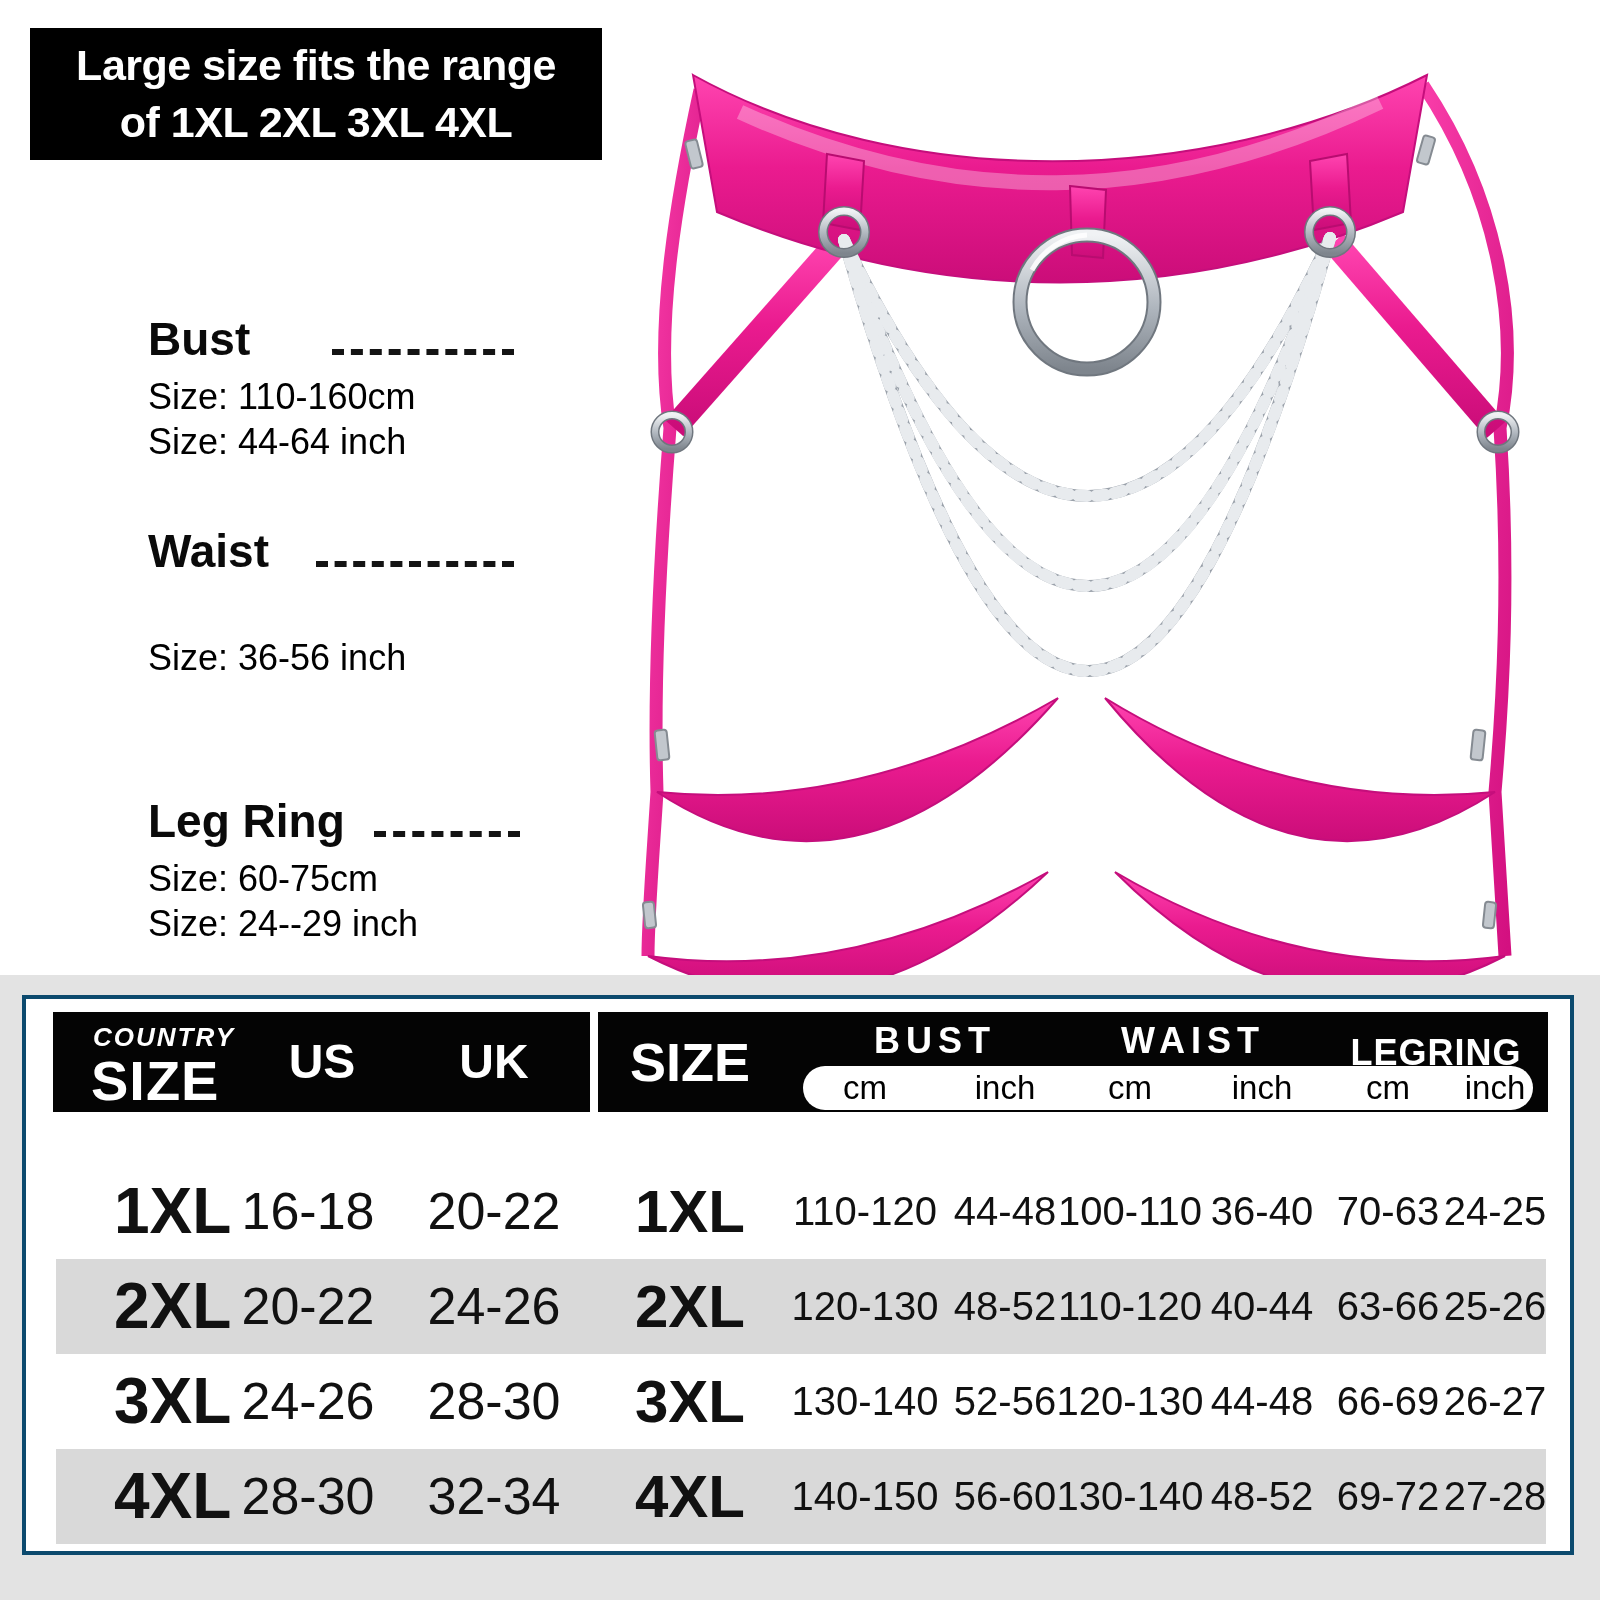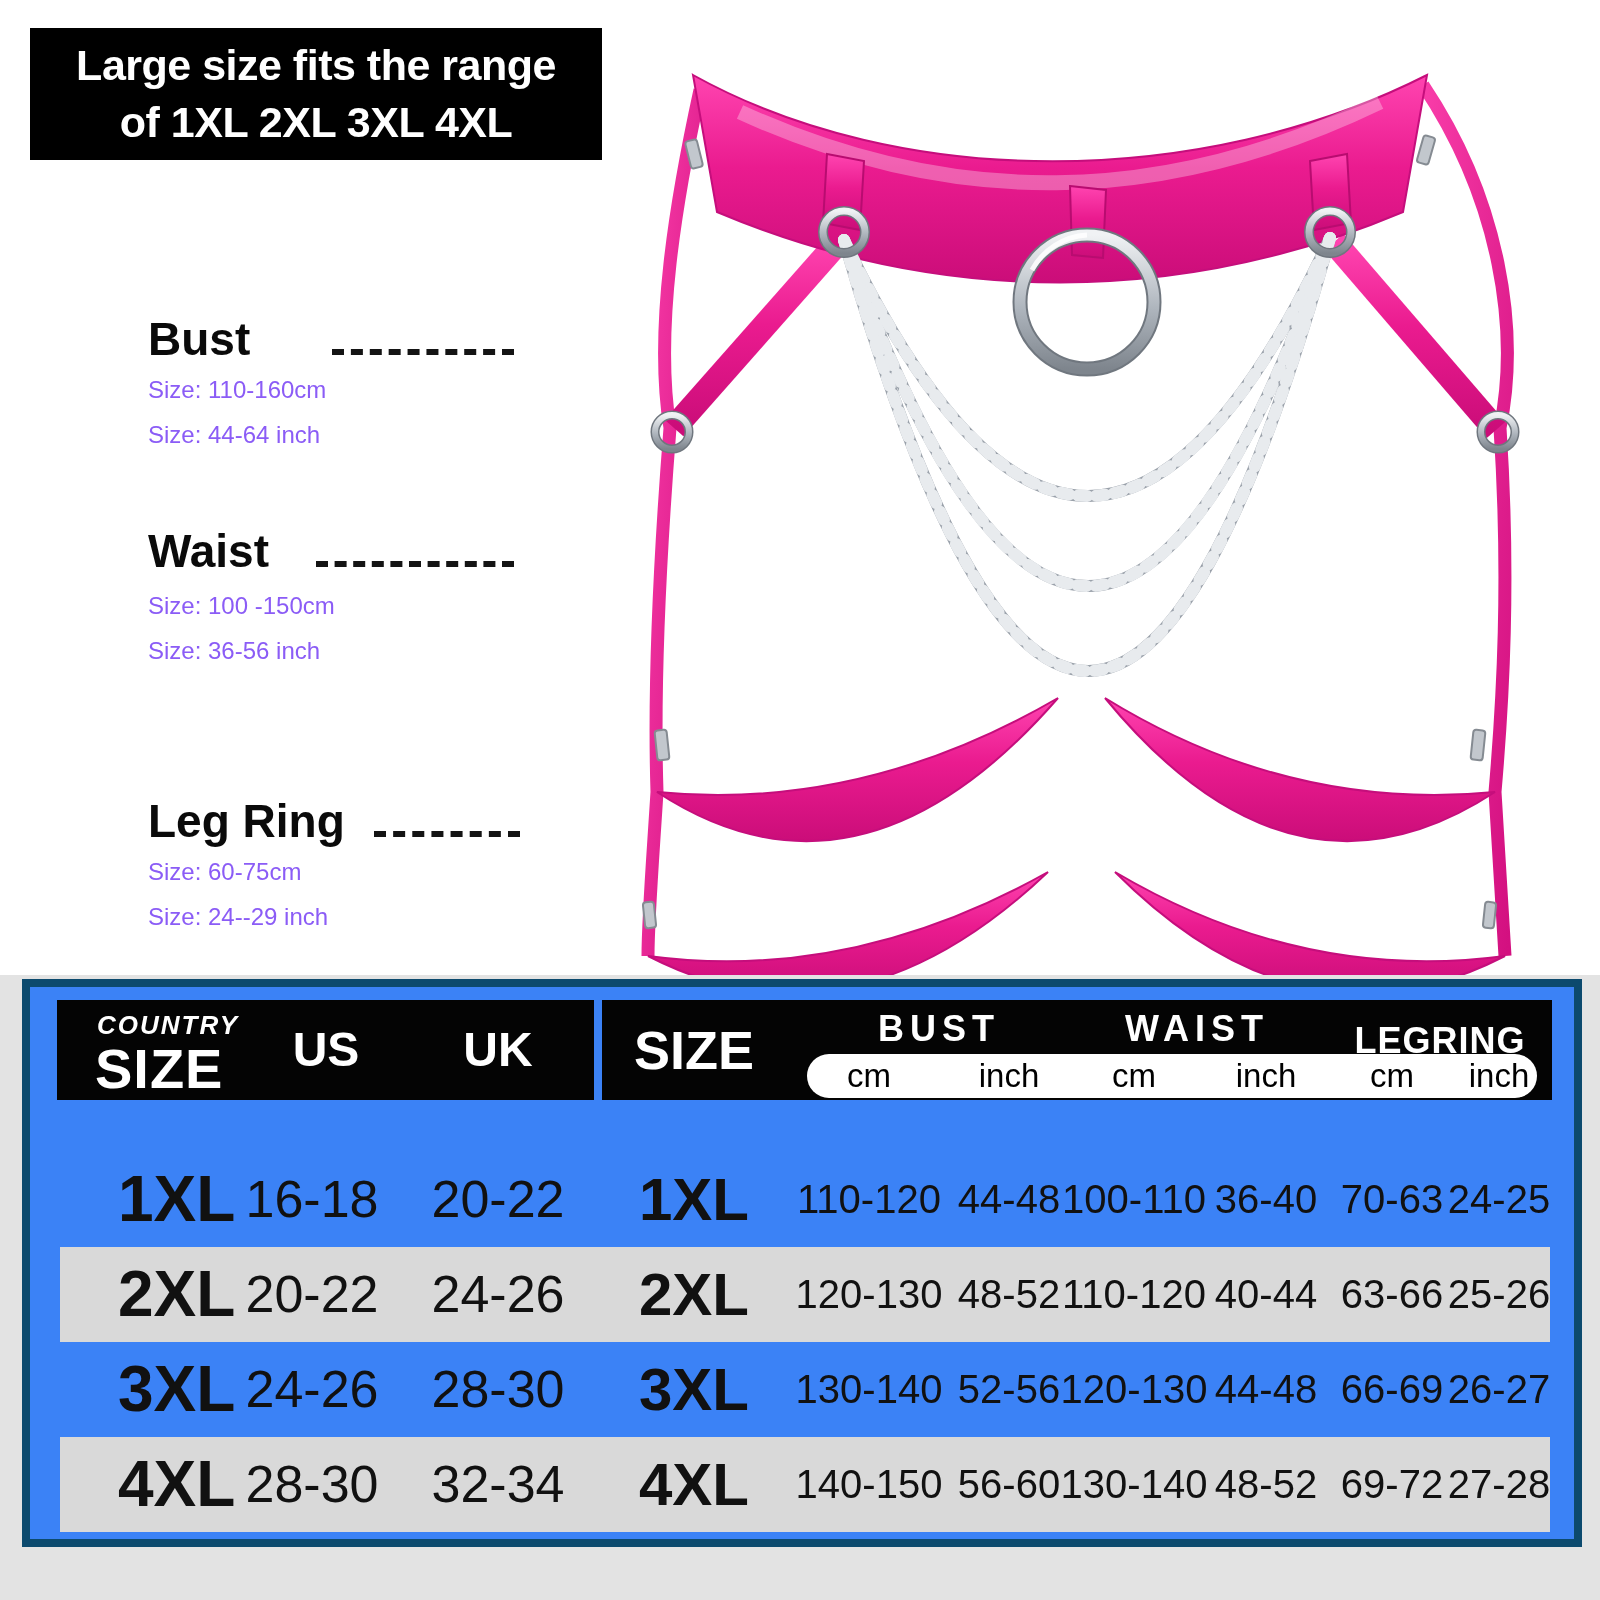--- a/index.html
+++ b/index.html
@@ -5,25 +5,25 @@
   html,body{margin:0;padding:0;background:#ffffff;}
   #stage{position:relative;width:1600px;height:1600px;background:#ffffff;overflow:hidden;
          font-family:"Liberation Sans","DejaVu Sans",sans-serif;color:#111;}
   
   .banner{position:absolute;left:30px;top:28px;width:572px;height:132px;background:#000;
           color:#fff;font-weight:bold;font-size:43px;line-height:57px;text-align:center;
           display:flex;flex-direction:column;justify-content:center;letter-spacing:-0.5px;}
   
   .spec-label{position:absolute;left:148px;font-size:46px;font-weight:bold;color:#0a0a0a;}
   .spec-dashes{position:absolute;height:0;border-top:6px dashed #141414;}
-  .spec-line{position:absolute;left:148px;font-size:24px;color:#8b5cf6;}
+  .spec-line{position:absolute;left:148px;font-size:36px;color:#000000;}
   
   .bottom-section{position:absolute;left:0;top:975px;width:1600px;height:625px;background:#e3e3e3;}
-  .panel{position:absolute;left:22px;top:4px;width:1544px;height:552px;background:#3b82f6;
-         border:8px solid #0c4a6e;}
+  .panel{position:absolute;left:22px;top:20px;width:1544px;height:552px;background:#ffffff;
+         border:4px solid #0c4a6e;}
   .hdr-bar{position:absolute;top:13px;height:100px;background:#040404;color:#fff;}
   .hdr-left{left:27px;width:537px;}
   .hdr-right{left:572px;width:950px;}
   .country-lbl{position:absolute;left:40px;top:10px;font-size:26px;font-weight:bold;font-style:italic;letter-spacing:2px;}
   .sizebig-lbl{position:absolute;left:38px;top:36px;font-size:56px;font-weight:bold;letter-spacing:1px;}
   .us-lbl,.uk-lbl{position:absolute;top:0;line-height:100px;font-size:48px;font-weight:bold;transform:translateX(-50%);}
   .us-lbl{left:255px;margin-left:14px;} .uk-lbl{left:441px;}
   .rsize-lbl{position:absolute;left:92px;top:0;line-height:100px;font-size:54px;font-weight:bold;transform:translateX(-50%);}
   .grp{position:absolute;top:8px;font-size:36px;font-weight:bold;transform:translateX(-50%);}
   .grp-bust{left:337px;letter-spacing:6px;}
@@ -54,21 +54,20 @@
     <div>of 1XL 2XL 3XL 4XL</div>
   </div>
 
   <div class="spec-label" style="top:312px">Bust</div>
   <div class="spec-dashes" style="left:332px;top:349px;width:182px"></div>
   <div class="spec-line" style="top:376px">Size: 110-160cm</div>
   <div class="spec-line" style="top:421px">Size: 44-64 inch</div>
 
   <div class="spec-label" style="top:524px">Waist</div>
   <div class="spec-dashes" style="left:316px;top:561px;width:198px"></div>
-  <div class="spec-line" style="top:592px">Size: 100 -150cm</div>
   <div class="spec-line" style="top:637px">Size: 36-56 inch</div>
 
   <div class="spec-label" style="top:794px">Leg Ring</div>
   <div class="spec-dashes" style="left:374px;top:831px;width:146px"></div>
   <div class="spec-line" style="top:858px">Size: 60-75cm</div>
   <div class="spec-line" style="top:903px">Size: 24--29 inch</div>
 
   <svg class="product-svg" viewBox="0 0 920 955" aria-hidden="true">
     <defs>
       <linearGradient id="pg" x1="0" y1="0" x2="0" y2="1">

